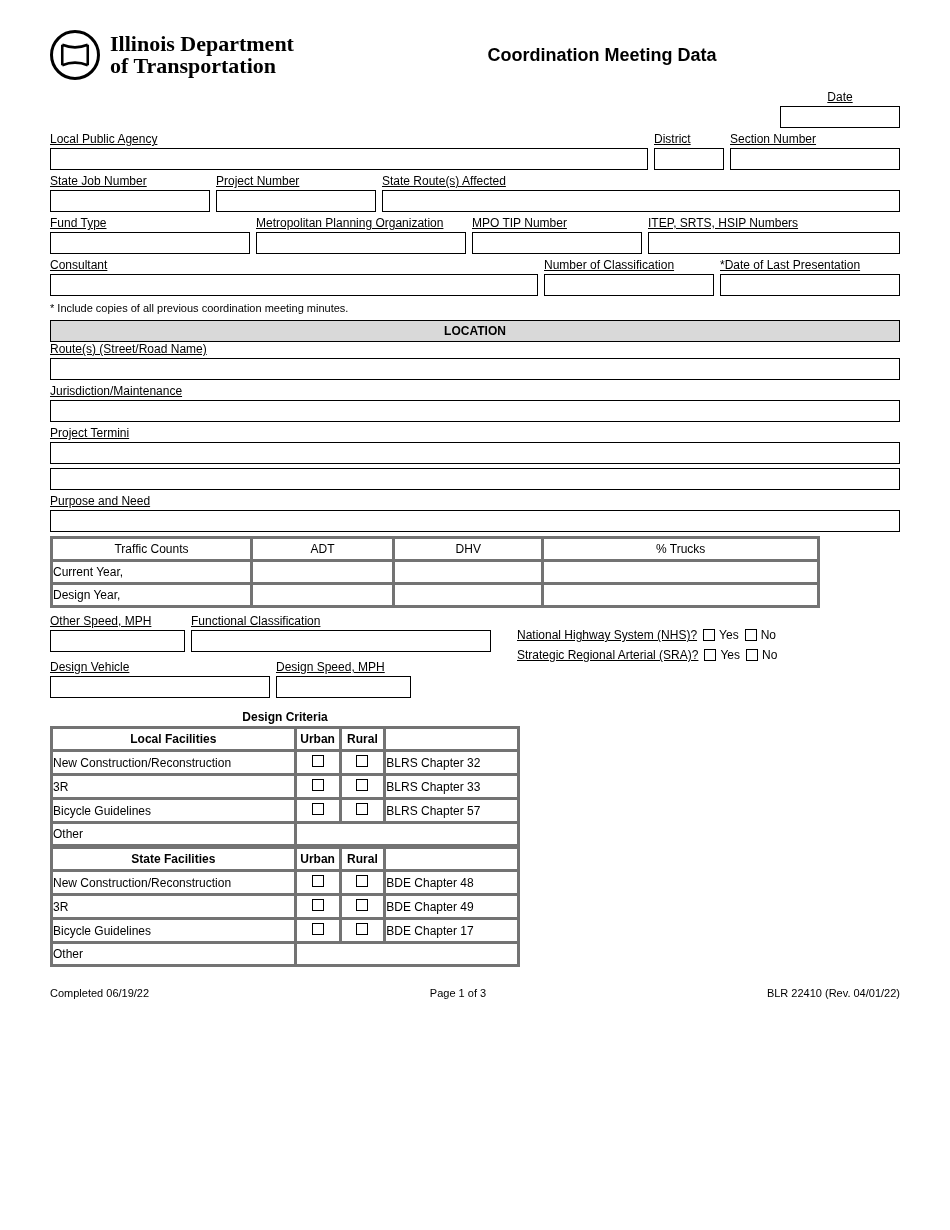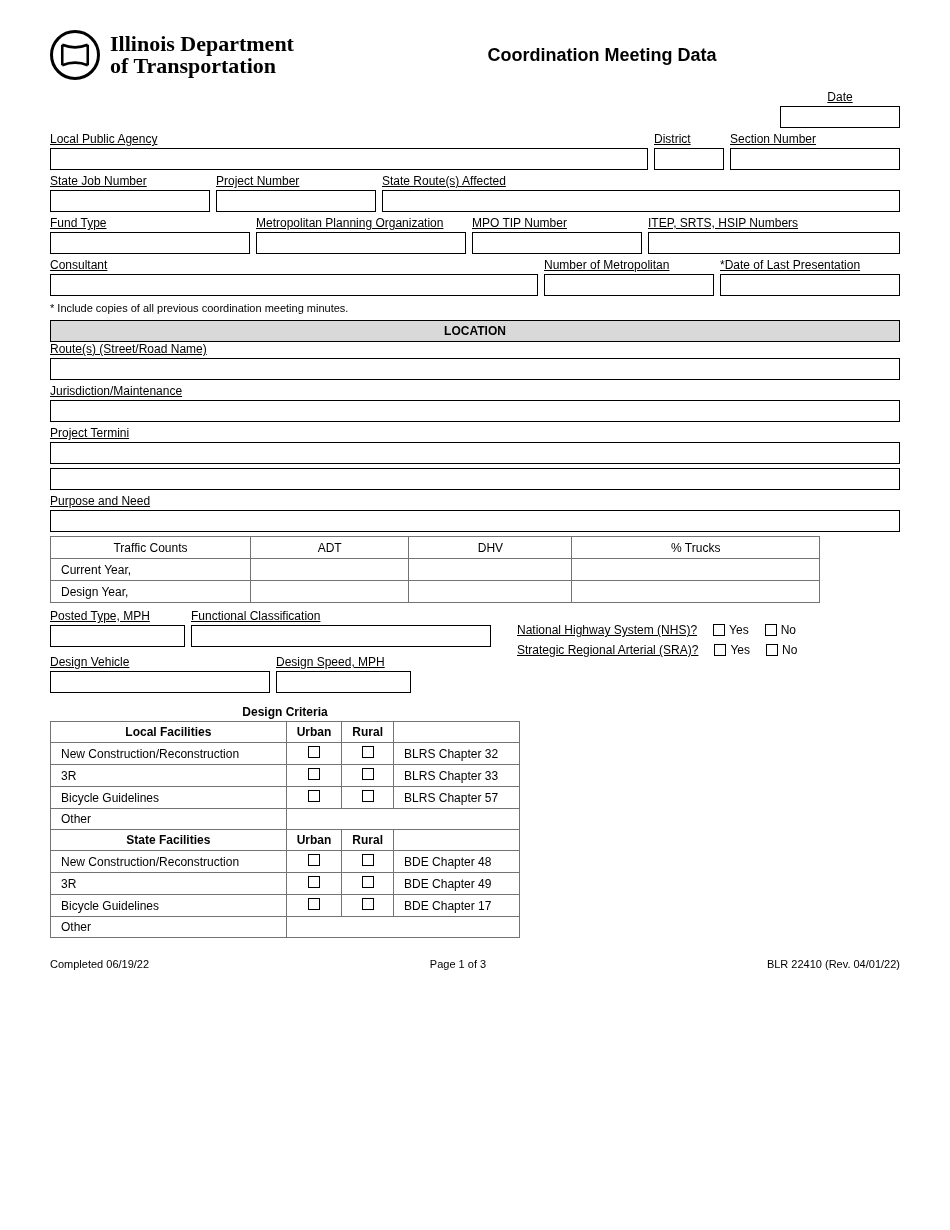--- a/index.html
+++ b/index.html
@@ -11,25 +11,25 @@
 .row { display: flex; gap: 6px; margin-bottom: 4px; align-items: flex-end; }
 .field { display: flex; flex-direction: column; }
 .field-label { text-decoration: underline; margin-bottom: 2px; white-space: nowrap; }
 .field-input { border: 1px solid #000; height: 22px; padding: 2px 4px; font-size: 12px; }
 .note { font-size: 11px; margin: 6px 0; }
 .section-header { background: #d9d9d9; text-align: center; font-weight: bold; padding: 3px 0; margin-top: 4px; border: 1px solid #000; }
 .full-field { width: 100%; margin-bottom: 4px; }
 .full-field .field-label { text-decoration: underline; }
 .full-field .field-input { width: 100%; }
 table { border-collapse: collapse; width: 100%; }
-table td, table th { border: 1px solid #737373; padding: 3px 10px; font-size: 12px; }
+table td, table th { border: 3px solid #737373; padding: 3px 0; font-size: 12px; }
 .traffic-table th { font-weight: normal; text-align: center; }
 .traffic-table td:first-child { width: 200px; }
 .traffic-table td, .traffic-table th { height: 22px; }
-.yn-group { display: flex; align-items: flex-start; gap: 16px; }
+.yn-group { display: flex; align-items: flex-start; gap: 6px; }
 .yn-label { text-decoration: underline; }
 .chk { width: 12px; height: 12px; border: 1px solid #000; display: inline-block; }
 .chk-inline { display: inline-flex; align-items: center; gap: 4px; }
 .design-title { font-weight: bold; text-align: center; margin: 8px 0 2px 0; }
 .design-table { width: 470px; }
 .design-table td, .design-table th { font-size: 12px; }
 .design-table th { font-weight: bold; }
 .design-table td.cat { width: 245px; }
 .design-table td.ur { width: 45px; text-align: center; }
 .design-table td.ch { width: 135px; }
@@ -106,21 +106,21 @@
     <input class="field-input" value="" style="">
   </div>
 </div>
 
 <div class="row">
   <div class="field" style="flex:1">
     <span class="field-label">Consultant</span>
     <input class="field-input" value="" style="">
   </div>
   <div class="field" style="width:170px">
-    <span class="field-label">Number of Metropolitan</span>
+    <span class="field-label">Number of Classification</span>
     <input class="field-input" value="" style="">
   </div>
   <div class="field" style="width:180px">
     <span class="field-label">*Date of Last Presentation</span>
     <input class="field-input" value="" style="">
   </div>
 </div>
 
 <div class="note">* Include copies of all previous coordination meeting minutes.</div>
 
@@ -166,21 +166,21 @@
     <td></td>
     <td></td>
   </tr>
 </tbody>
   </table>
 
 <div class="row" style="margin-top:6px;align-items:flex-start">
   <div style="display:flex;flex-direction:column;gap:4px">
     <div class="row">
       <div class="field" style="width:135px">
-        <span class="field-label">Posted Type, MPH</span>
+        <span class="field-label">Other Speed, MPH</span>
         <input class="field-input" value="" style="">
       </div>
       <div class="field" style="width:300px">
         <span class="field-label">Functional Classification</span>
         <input class="field-input" value="" style="">
       </div>
     </div>
     <div class="row">
       <div class="field" style="width:220px">
         <span class="field-label">Design Vehicle</span>

